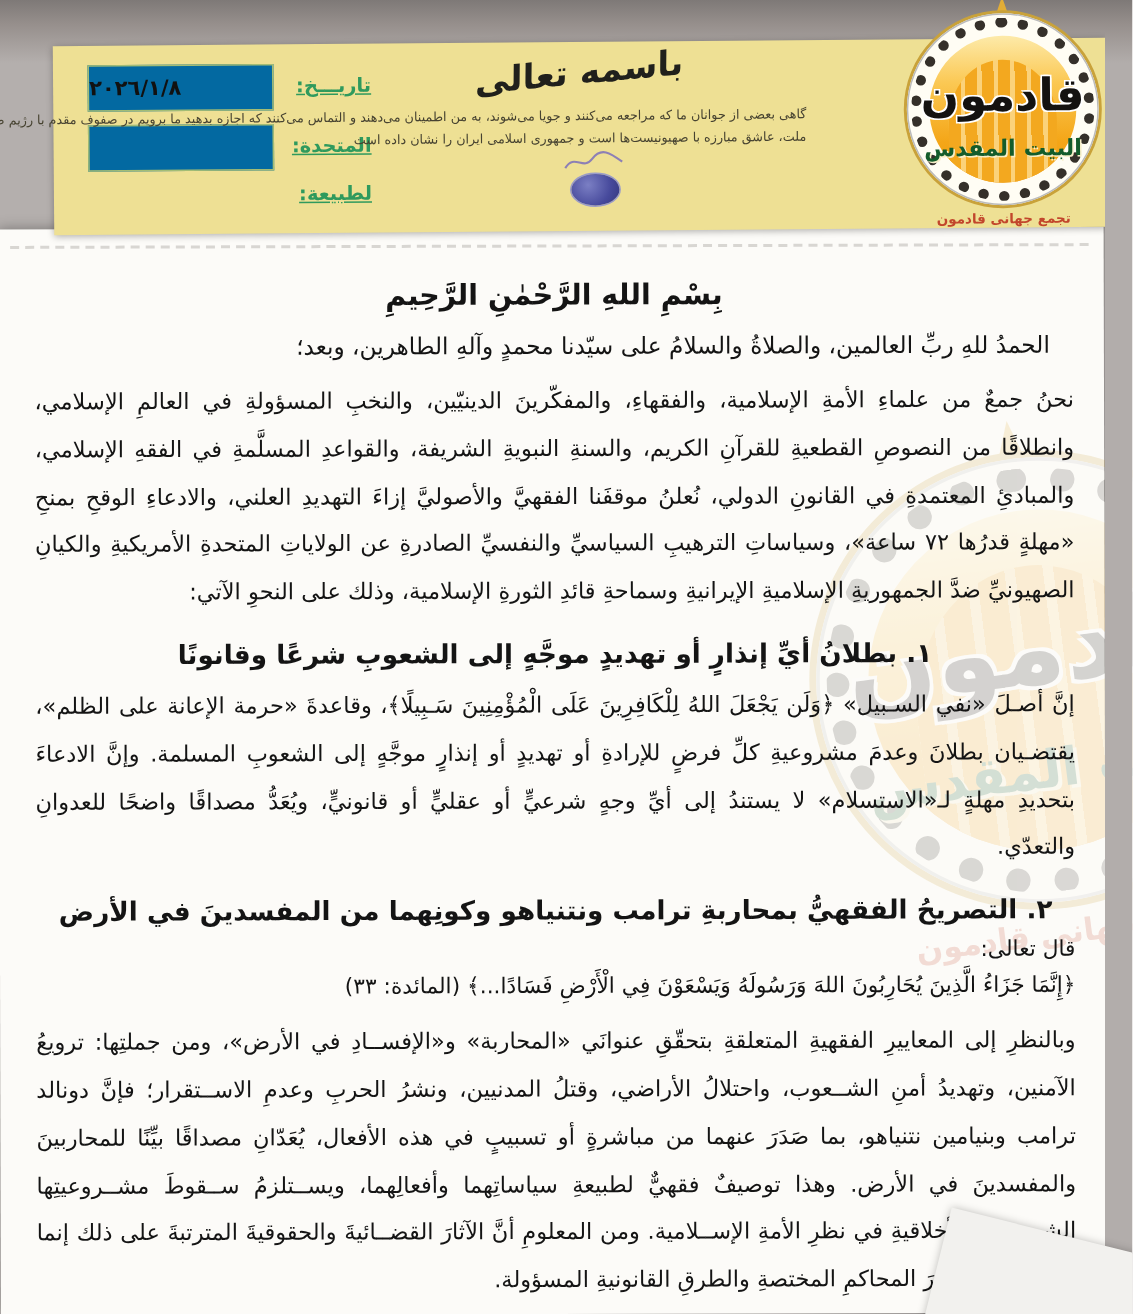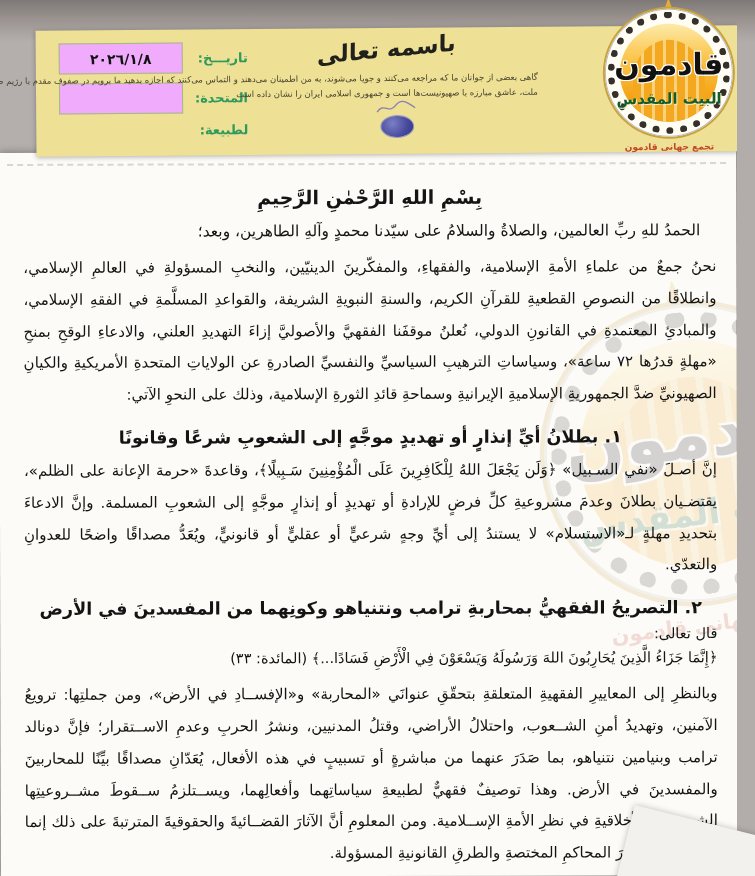--- a/index.html
+++ b/index.html
@@ -24,22 +24,22 @@
   .qala{text-align:right;font-size:14.5px;margin:8px 0 2px;}
   .verse{text-align:right;font-size:14.5px;margin:2px 0 6px;line-height:2;}
   
   .banner{
     position:absolute;left:36px;top:28px;width:702px;height:126px;
     background:#eee094;box-shadow:0 1px 5px rgba(0,0,0,.3);
     transform:rotate(-.45deg);z-index:4;
   }
   .fields{position:absolute;left:12px;top:13px;width:200px;display:flex;flex-direction:column;gap:9px;direction:rtl;}
   .frow{display:flex;align-items:center;gap:7px;justify-content:flex-start;}
-  .flabel{color:#2f9a5d;font-size:13px;font-weight:bold;min-width:58px;text-align:right;}
-  .fbox{width:122px;height:29px;background:#f0abfc;border:1.5px solid #a3bd75;display:flex;align-items:center;justify-content:center;}
+  .flabel{color:#2f9a5d;font-size:13px;font-weight:bold;min-width:58px;text-align:right;text-decoration:underline;}
+  .fbox{width:122px;height:29px;background:#0369a1;border:1.5px solid #a3bd75;display:flex;align-items:center;justify-content:flex-end;}
   .fval{font-size:14px;font-weight:bold;color:#111;direction:ltr;}
   .center-block{position:absolute;left:200px;right:200px;top:8px;text-align:center;}
   .besmeleh{display:inline-block;font-size:23px;font-weight:bold;color:#20201c;transform:rotate(-5deg) skewX(-6deg);}
   .quote{font-size:8.5px;line-height:1.8;color:#474331;margin-top:9px;white-space:nowrap;}
   .sig-stamp{margin-top:2px;height:34px;position:relative;}
   .signature{position:absolute;left:46%;top:-4px;}
   .stamp{position:absolute;left:48%;top:12px;width:32px;height:21px;border-radius:50%;
     background:radial-gradient(circle at 35% 35%,#7b7fc4,#474a9c 60%,#34367c);box-shadow:0 0 0 1px #9a9cc9;}
   
   .logo{position:relative;width:128px;height:128px;}

